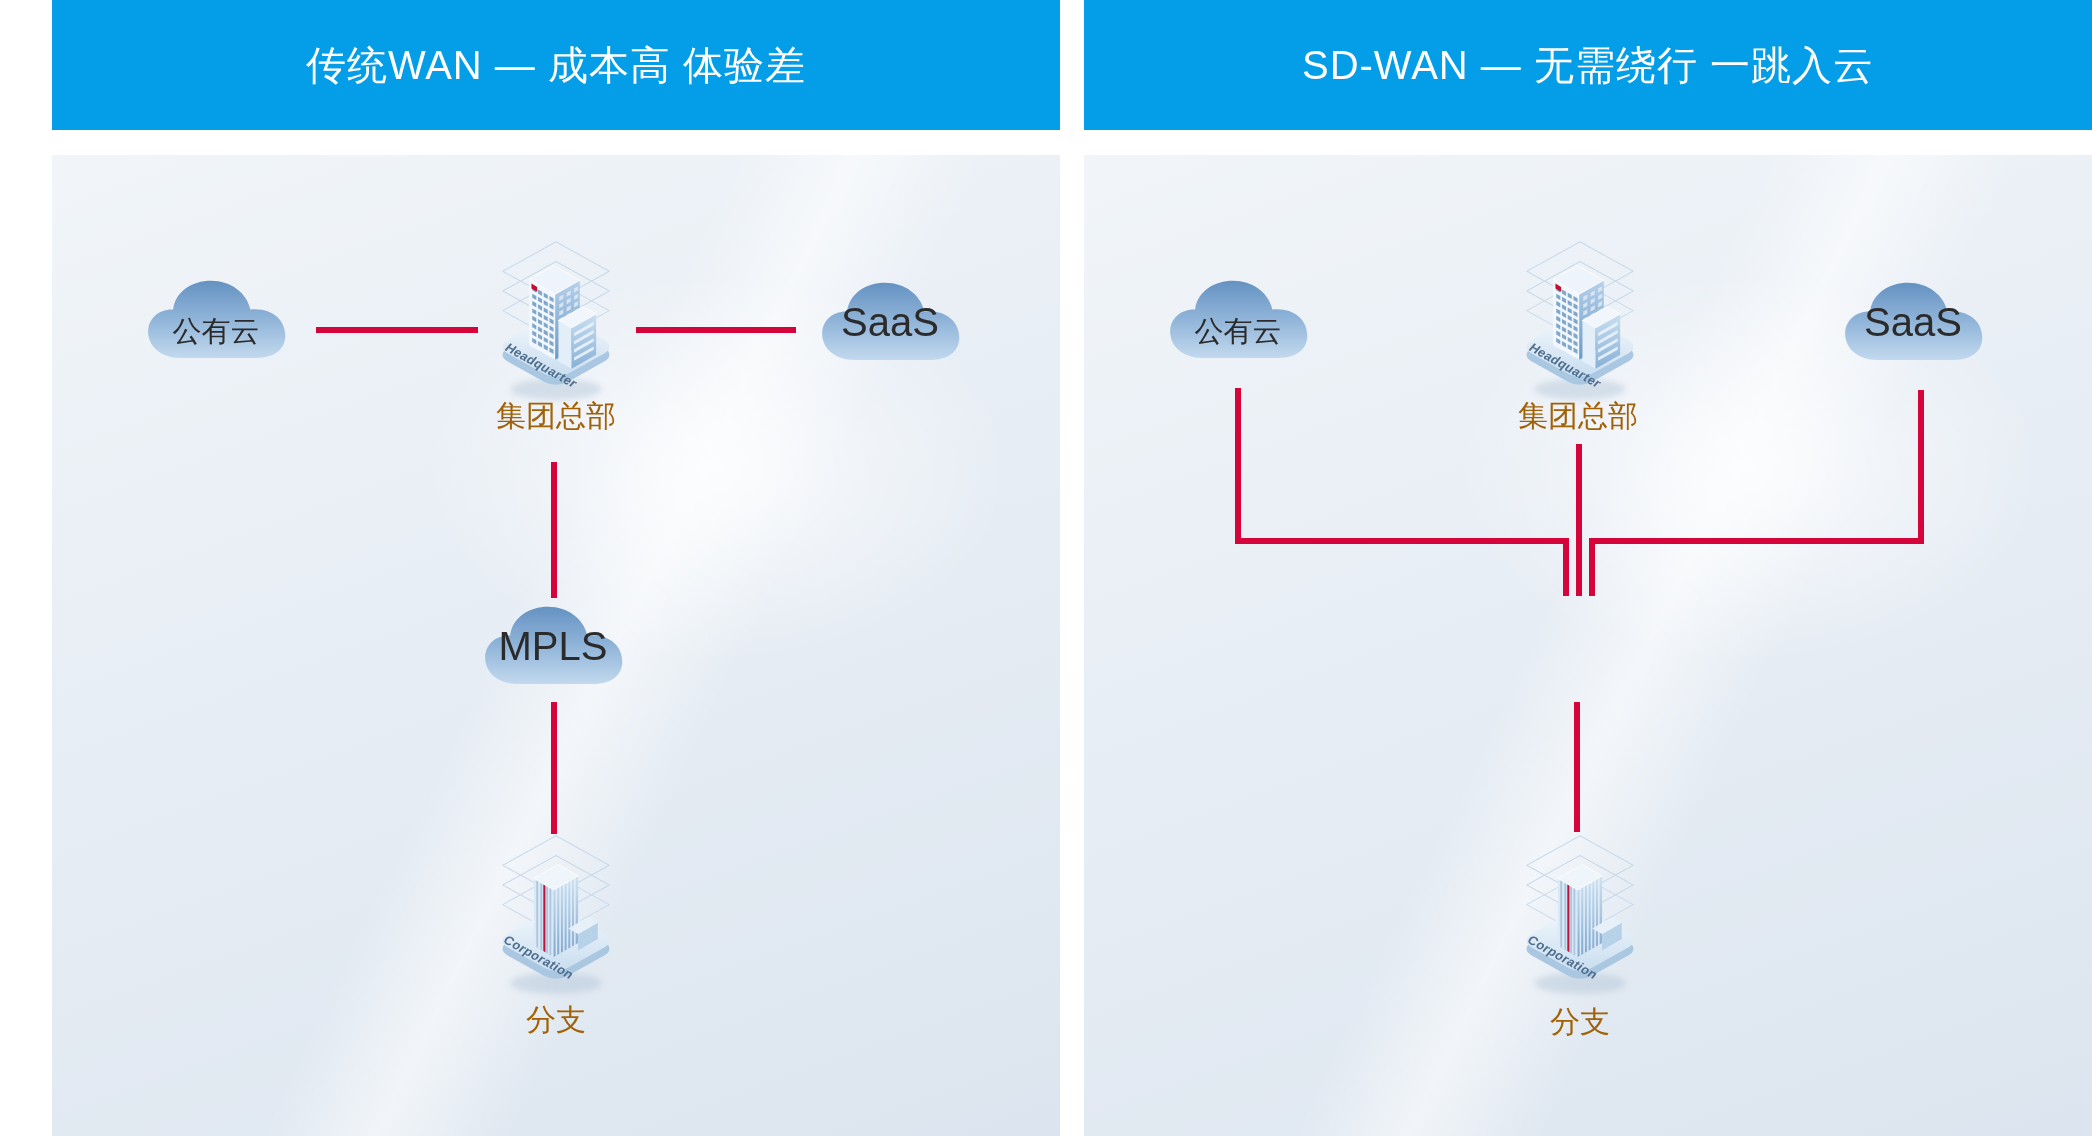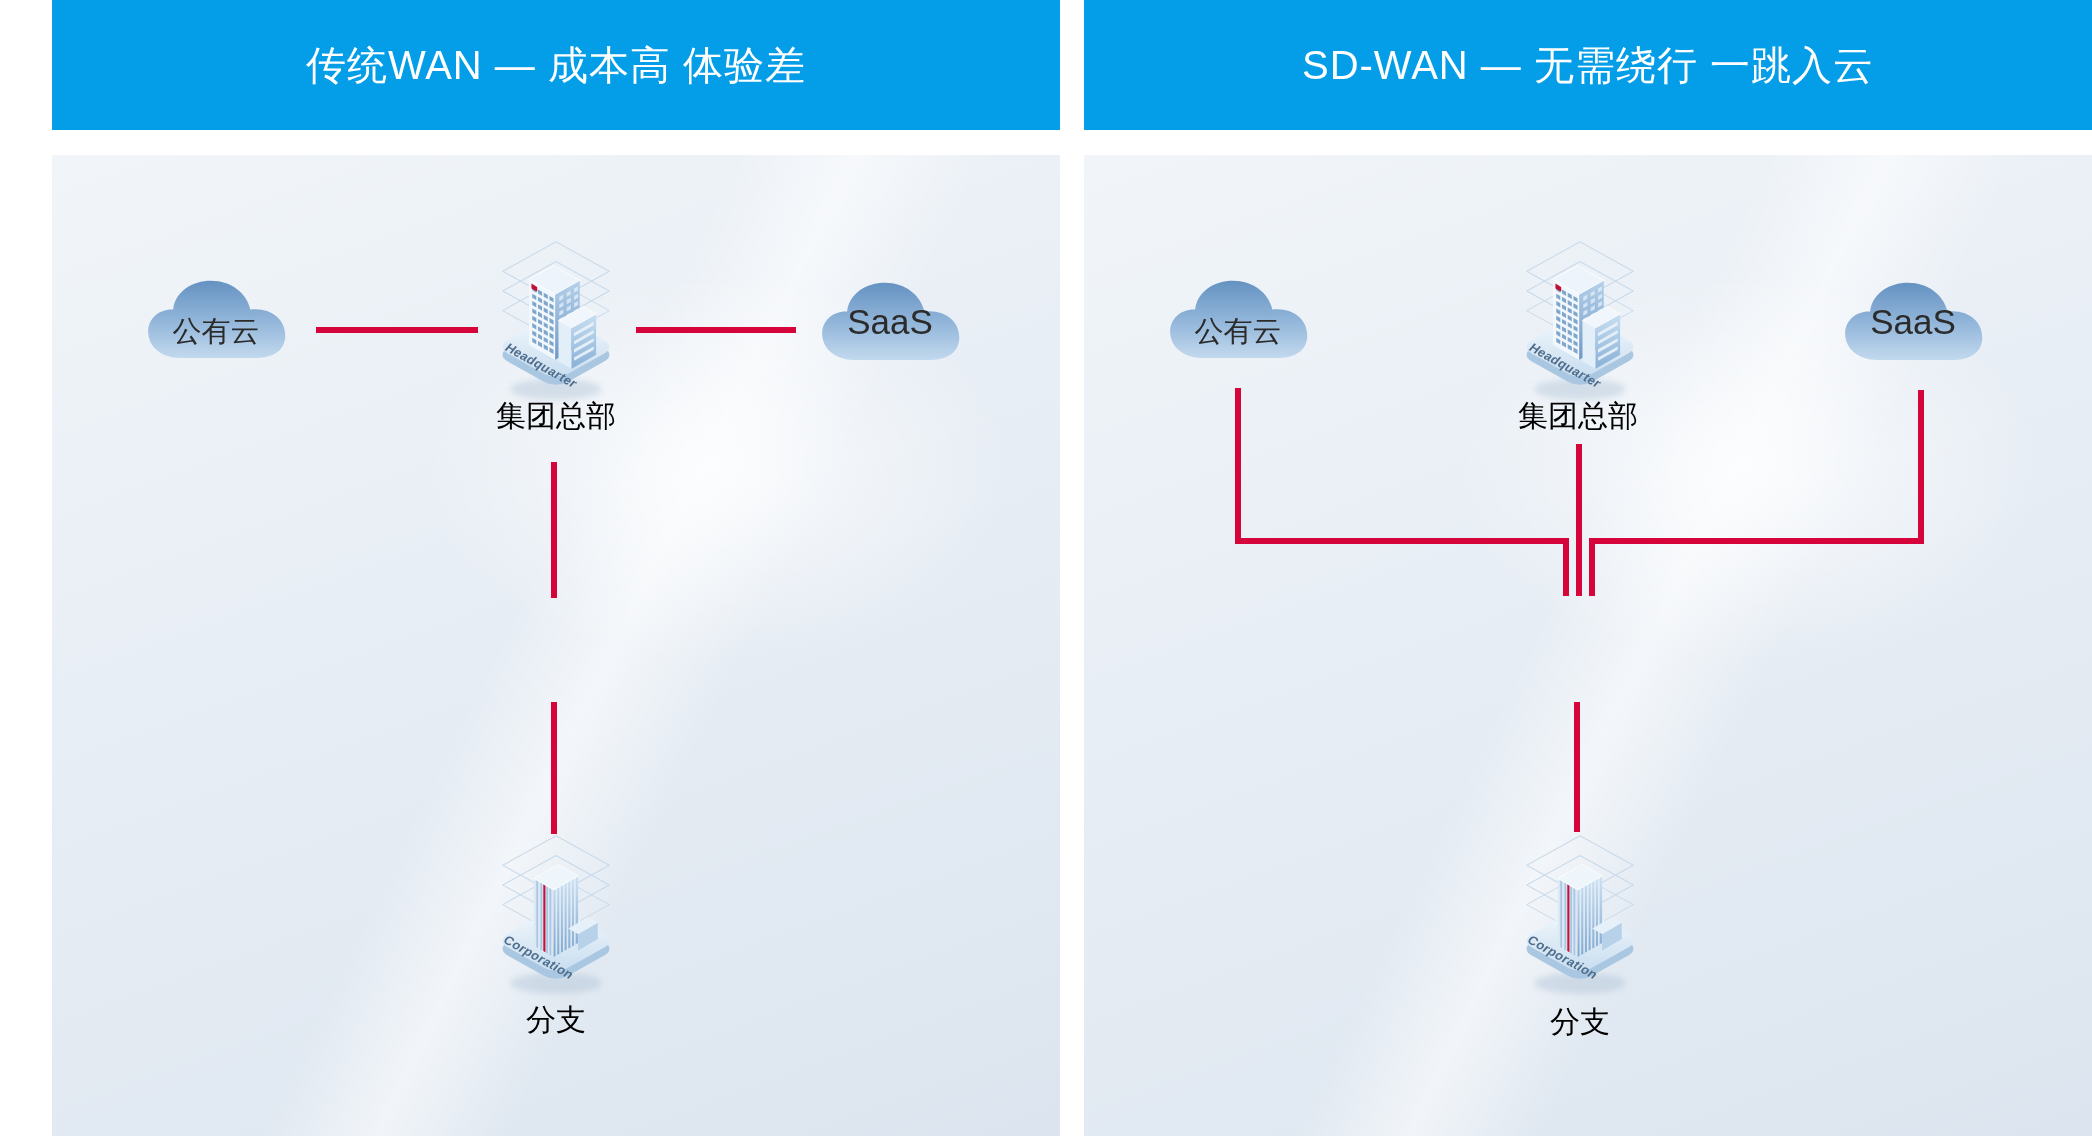--- a/index.html
+++ b/index.html
@@ -28,29 +28,29 @@
   
   .rline{position:absolute;background:#d5053c;z-index:3;}
   
   .cloud{position:absolute;width:150px;height:96px;z-index:4;}
   .cloud svg{width:100%;height:100%;display:block;}
   .cloud-label{
     position:absolute;left:0;right:0;top:50%;transform:translateY(-44%);
     text-align:center;color:#2b2b2b;white-space:nowrap;
   }
   .fs-cjk{font-size:29px;margin-top:12px;}
-  .fs-lat{font-size:35px;}
+  .fs-lat{font-size:40px;}
   .fs-net{font-size:31px;}
   
   .bld{position:absolute;width:140px;height:172px;z-index:4;}
   .bld svg{width:100%;height:100%;display:block;overflow:visible;}
   
   .node-label{
     position:absolute;z-index:4;width:220px;text-align:center;
-    color:#000000;font-size:30px;white-space:nowrap;
+    color:#a16207;font-size:30px;white-space:nowrap;
   }
   .svg-defs{position:absolute;width:0;height:0;overflow:hidden;}
 </style>
 </head>
 <body>
 
 <svg class="svg-defs" aria-hidden="true">
   <defs>
     <linearGradient id="gCloud" x1="0" y1="0" x2="0" y2="1">
       <stop offset="0" stop-color="#6592c2"></stop>
@@ -112,20 +112,26 @@
     <div class="cloud-label fs-cjk">公有云</div>
   </div>
 
   <div class="cloud" style="left:815px;top:272px;">
     <svg viewBox="0 0 210 132">
         <path d="M55 122 C27 122 10 105 10 85 C10 66 26 53 45 54 C48 29 72 14 98 14 C126 14 148 31 153 54 C183 51 202 68 202 91 C202 110 186 122 163 122 Z" fill="url(#gCloud)"></path>
       </svg>
     <div class="cloud-label fs-lat">SaaS</div>
   </div>
 
+  <div class="cloud" style="left:478px;top:596px;">
+    <svg viewBox="0 0 210 132">
+        <path d="M55 122 C27 122 10 105 10 85 C10 66 26 53 45 54 C48 29 72 14 98 14 C126 14 148 31 153 54 C183 51 202 68 202 91 C202 110 186 122 163 122 Z" fill="url(#gCloud)"></path>
+      </svg>
+    <div class="cloud-label fs-lat">MPLS</div>
+  </div>
 
   <div class="cloud" style="left:1163px;top:270px;">
     <svg viewBox="0 0 210 132">
         <path d="M55 122 C27 122 10 105 10 85 C10 66 26 53 45 54 C48 29 72 14 98 14 C126 14 148 31 153 54 C183 51 202 68 202 91 C202 110 186 122 163 122 Z" fill="url(#gCloud)"></path>
       </svg>
     <div class="cloud-label fs-cjk">公有云</div>
   </div>
 
   <div class="cloud" style="left:1838px;top:272px;">
     <svg viewBox="0 0 210 132">

